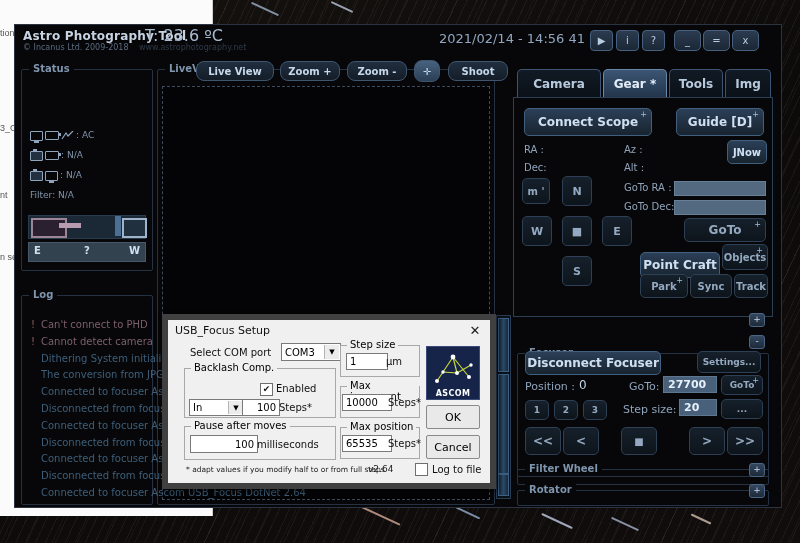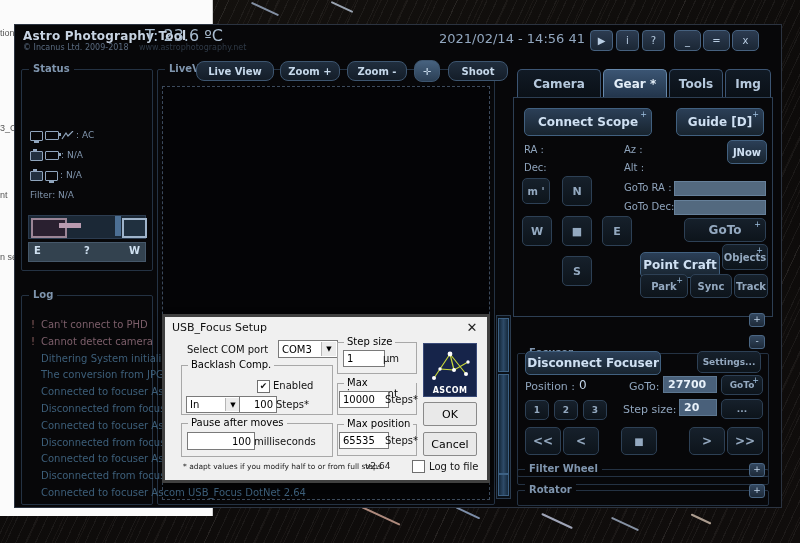--- a/index.html
+++ b/index.html
@@ -119,21 +119,21 @@
   }
   .pbtn.dim{background:linear-gradient(180deg,#16202b,#0d141b);border-color:#2d4055;color:#94a9c0;}
   .sup{position:absolute;top:1px;right:4px;font-size:8px;color:#9fc0e0;font-weight:normal;}
   .flab{position:absolute;font-size:10px;color:#8fa4bc;}
   .fval{position:absolute;background:#49607a;border:1px solid #5d7791;color:#e8f1fa;
     font-size:11px;font-weight:bold;display:flex;align-items:center;padding-left:4px;}
   .fvalempty{position:absolute;background:#53697f;border:1px solid #66809a;}
   
   #dlg{
     position:absolute;left:147px;top:289px;width:322px;height:163px;
-    background:#f0f0f0;border:3px solid #404040;
+    background:#f0f0f0;border:6px solid #404040;
     font-family:"DejaVu Sans","Liberation Sans",sans-serif;color:#000;
     box-shadow:2px 2px 6px rgba(0,0,0,.55);
   }
   #dlg .dtitle{position:absolute;left:7px;top:4px;font-size:11px;color:#111;}
   #dlg .dclose{position:absolute;right:4px;top:2px;width:22px;height:16px;
     display:flex;align-items:center;justify-content:center;font-size:13px;color:#222;cursor:pointer;}
   .dgroup{position:absolute;border:1px solid #a8a8a8;}
   .dgroup > .dglabel{position:absolute;left:6px;top:-7px;background:#f0f0f0;padding:0 3px;font-size:10px;}
   .dlabel{position:absolute;font-size:10px;color:#111;}
   .dinput{position:absolute;background:#fff;border:1px solid #7a7a7a;

